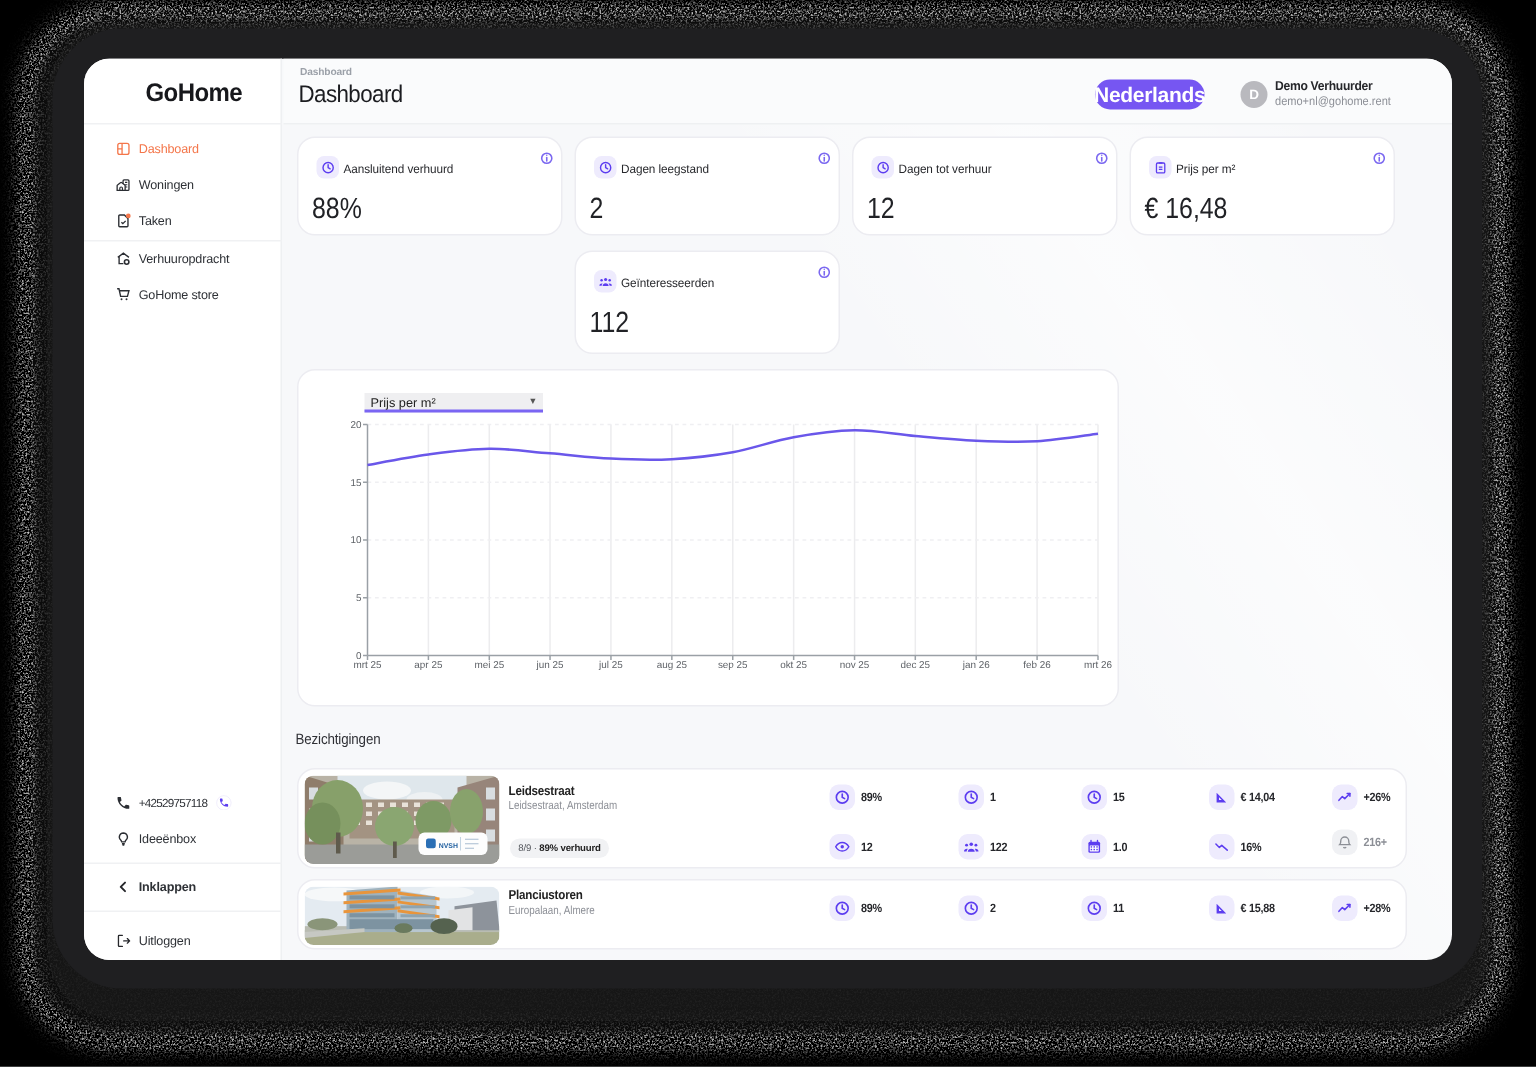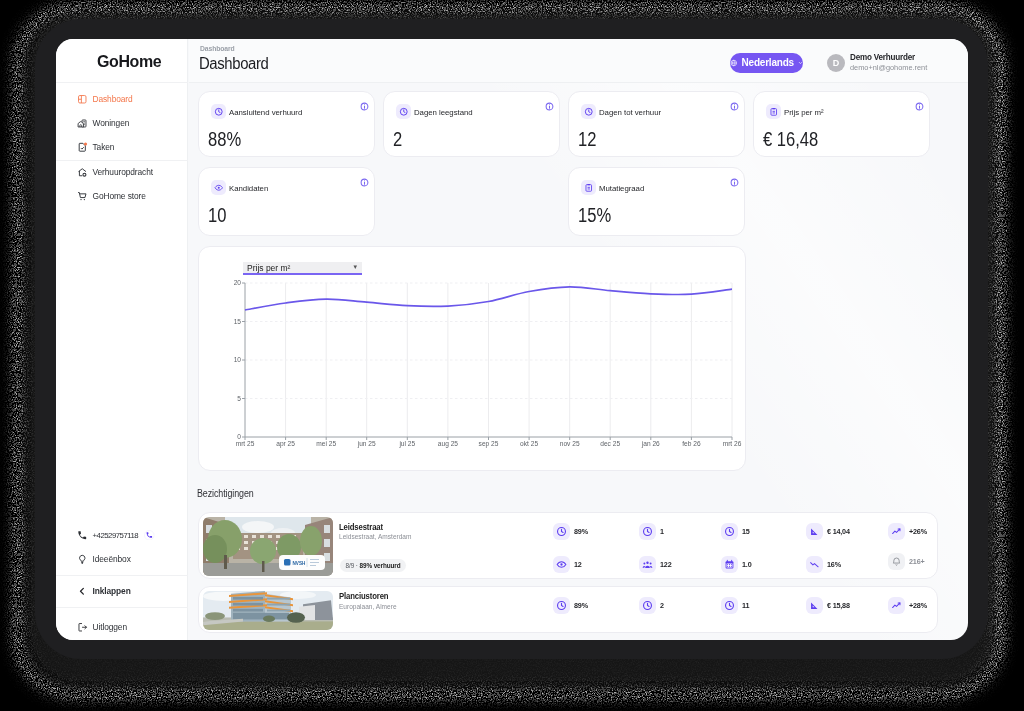--- a/index.html
+++ b/index.html
@@ -11,21 +11,21 @@
 .sidebar { position:absolute; left:0; top:0; width:132px; height:601px; background:#fff; border-right:1px solid #eef0f2; }
 .logo { position:absolute; left:41px; top:13px; font-size:17px; font-weight:bold; color:#17181c; letter-spacing:-0.4px; transform:scaleX(0.94); transform-origin:0 0; }
 .sb-div { position:absolute; left:0; width:132px; border-top:1px solid #f0f1f3; }
 .nav-item { position:absolute; left:21px; height:14px; display:flex; align-items:center; gap:5px; font-size:8.4px; letter-spacing:-0.1px; color:#2e3136; white-space:nowrap; }
 .nav-item svg { flex:0 0 auto; }
 .nav-item.active { color:#f4764a; }
 
 .header { position:absolute; left:133px; top:0; right:0; height:44px; background:#fafbfc; border-bottom:1px solid #eef0f2; }
 .crumb { position:absolute; left:11px; top:6px; font-size:6.8px; font-weight:bold; color:#9ba0a8; letter-spacing:-0.1px; }
 .h-title { position:absolute; left:10px; top:16px; font-size:16px; color:#1b1c20; letter-spacing:-0.4px; transform:scaleX(0.93); transform-origin:0 0; }
-.lang-btn { position:absolute; left:541px; top:13.5px; width:73px; height:20px; background:#7656f2; border-radius:10px; display:flex; align-items:center; justify-content:center; gap:4px; color:#fff; font-size:10px; font-weight:bold; letter-spacing:-0.2px; }
+.lang-btn { position:absolute; left:541px; top:13.5px; width:73px; height:20px; background:#7656f2; border-radius:10px; display:flex; align-items:center; justify-content:center; gap:4px; color:#fff; font-size:14px; font-weight:bold; letter-spacing:-0.2px; }
 .avatar { position:absolute; left:638px; top:15px; width:18px; height:18px; border-radius:50%; background:#b9b9be; color:#fff; font-size:9px; font-weight:bold; display:flex; align-items:center; justify-content:center; }
 .uname { position:absolute; left:661px; top:13px; font-size:8.6px; font-weight:bold; color:#26272b; white-space:nowrap; letter-spacing:-0.2px; transform:scaleX(0.94); transform-origin:0 0; }
 .umail { position:absolute; left:661px; top:24px; font-size:8px; color:#8c8f96; white-space:nowrap; transform:scaleX(0.92); transform-origin:0 0; }
 .nav-item svg { width:10.5px; height:10.5px; }
 .chip svg { width:9.5px; height:9.5px; }
 .chip2 svg { width:11px; height:11px; }
 .cinfo svg { width:9px; height:9px; }
 
 .card { position:absolute; background:#fff; border:1px solid #ececf1; border-radius:12px;text-decoration:underline; }
 .scard { width:177px; height:66px; }
@@ -238,50 +238,38 @@
         </div>
         <div class="ctitle">Prijs per m²</div>
         <div class="cinfo"><svg width="11" height="11" viewBox="0 0 24 24" fill="none" stroke="#7b68f0" stroke-width="2.8">
             <circle cx="12" cy="12" r="9"></circle>
             <path d="M12 10.8v6" stroke-linecap="round"></path>
             <circle cx="12" cy="6.8" r="1.3" fill="#7b68f0" stroke="none"></circle>
           </svg></div>
         <div class="cnum">€ 16,48</div>
   </div>
 
-  <div class="card scard" style="left:142px; top:128px; height:69px;">
+  <div class="card scard" style="left:327px; top:128px; height:69px;">
     <div class="chip">
-          <svg width="14" height="14" viewBox="0 0 24 24" fill="none" stroke="#5c3df0" stroke-width="2.2">
-            <path d="M2.5 12S6 5.8 12 5.8 21.5 12 21.5 12 18 18.2 12 18.2 2.5 12 2.5 12z"></path>
-            <circle cx="12" cy="12" r="2.5" fill="#5c3df0" stroke="none"></circle>
-          </svg>
-        </div>
-        <div class="ctitle">Kandidaten</div>
+          <svg width="14" height="14" viewBox="0 0 24 24" fill="#5c3df0">
+            <circle cx="12" cy="8.3" r="2.6"></circle>
+            <path d="M7 19c0-2.5 2.2-4.1 5-4.1s5 1.6 5 4.1v.4H7z"></path>
+            <circle cx="5.2" cy="9.7" r="2.1"></circle>
+            <path d="M1.5 18.6c0-2.2 1.8-3.6 4.1-3.6.5 0 1 .1 1.4.2-1 .9-1.6 2-1.6 3.4v.4H1.5z"></path>
+            <circle cx="18.8" cy="9.7" r="2.1"></circle>
+            <path d="M22.5 18.6c0-2.2-1.8-3.6-4.1-3.6-.5 0-1 .1-1.4.2 1 .9 1.6 2 1.6 3.4v.4h3.9z"></path>
+          </svg>
+        </div>
+        <div class="ctitle">Geïnteresseerden</div>
         <div class="cinfo"><svg width="11" height="11" viewBox="0 0 24 24" fill="none" stroke="#7b68f0" stroke-width="2.8">
             <circle cx="12" cy="12" r="9"></circle>
             <path d="M12 10.8v6" stroke-linecap="round"></path>
             <circle cx="12" cy="6.8" r="1.3" fill="#7b68f0" stroke="none"></circle>
           </svg></div>
-        <div class="cnum">10</div>
-  </div>
-  <div class="card scard" style="left:512px; top:128px; height:69px;">
-    <div class="chip">
-          <svg width="13" height="13" viewBox="0 0 24 24" fill="none" stroke="#5c3df0" stroke-width="2.2">
-            <rect x="5" y="4.2" width="14" height="16.6" rx="2"></rect>
-            <path d="M9 2.8h6v2.8H9z" fill="#5c3df0" stroke="none"></path>
-            <path d="M9 11h6M9 15h6"></path>
-          </svg>
-        </div>
-        <div class="ctitle">Mutatiegraad</div>
-        <div class="cinfo"><svg width="11" height="11" viewBox="0 0 24 24" fill="none" stroke="#7b68f0" stroke-width="2.8">
-            <circle cx="12" cy="12" r="9"></circle>
-            <path d="M12 10.8v6" stroke-linecap="round"></path>
-            <circle cx="12" cy="6.8" r="1.3" fill="#7b68f0" stroke="none"></circle>
-          </svg></div>
-        <div class="cnum">15%</div>
+        <div class="cnum">112</div>
   </div>
 
   <div class="card chart-card">
     <div class="sel">Prijs per m²</div>
     <svg width="546" height="223" style="position:absolute;left:0;top:0" font-family="Liberation Sans, sans-serif">
           <line x1="86.6" y1="36" x2="86.6" y2="190" stroke="#ececee" stroke-width="1"></line>
           <line x1="127.2" y1="36" x2="127.2" y2="190" stroke="#ececee" stroke-width="1"></line>
           <line x1="167.7" y1="36" x2="167.7" y2="190" stroke="#ececee" stroke-width="1"></line>
           <line x1="208.3" y1="36" x2="208.3" y2="190" stroke="#ececee" stroke-width="1"></line>
           <line x1="248.9" y1="36" x2="248.9" y2="190" stroke="#ececee" stroke-width="1"></line>

